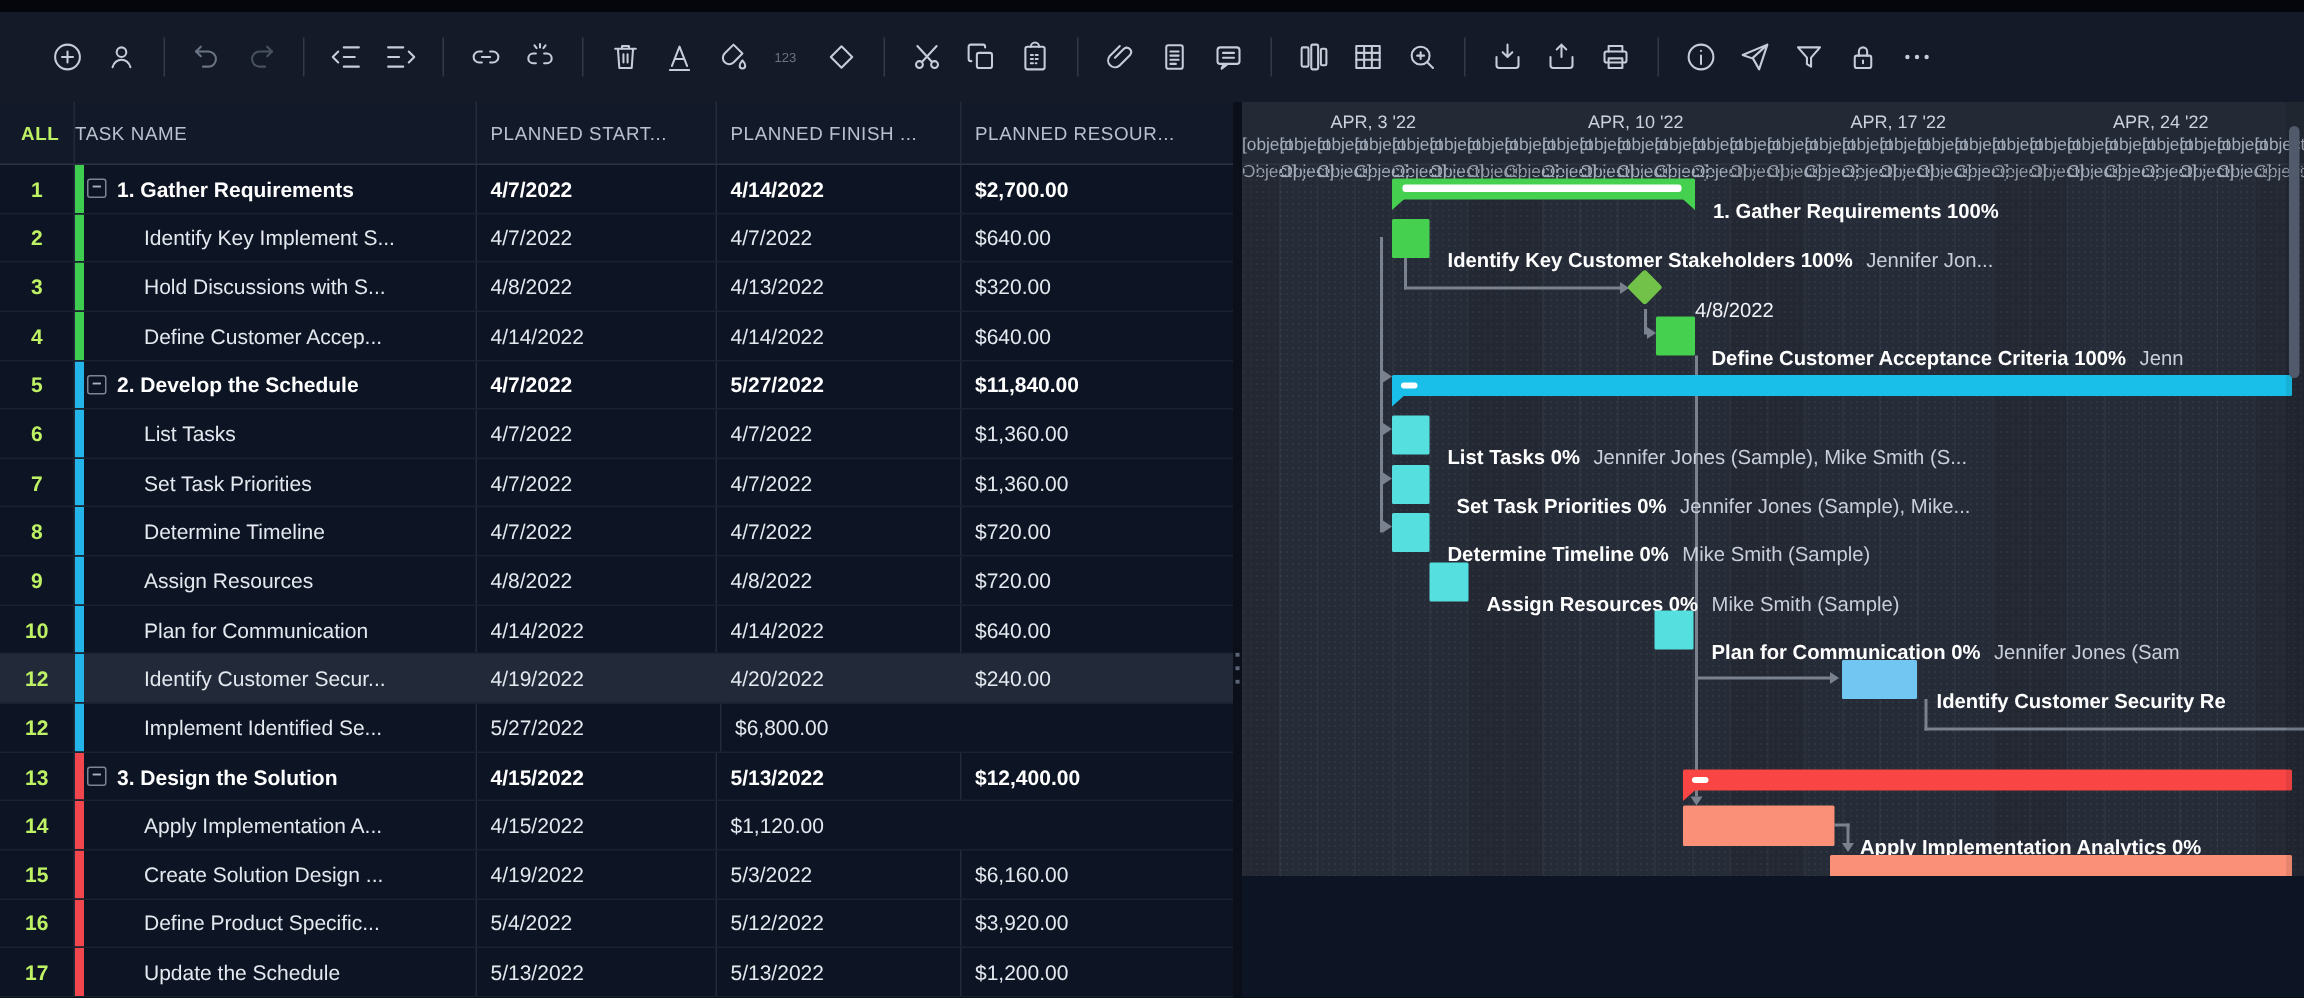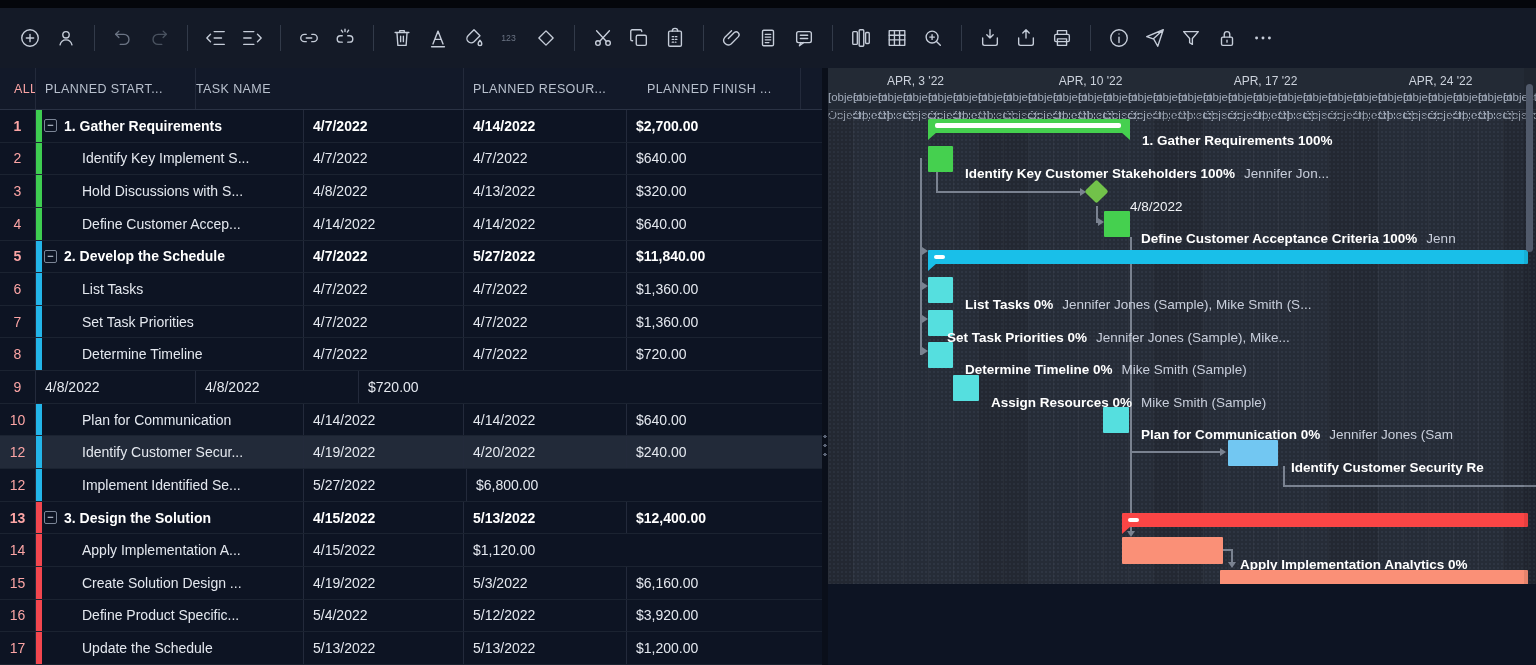--- a/index.html
+++ b/index.html
@@ -2,40 +2,40 @@
 <html><head>
 <meta charset="utf-8">
 <style>
   * { margin:0; padding:0; box-sizing:border-box; }
   body { font-family:"Liberation Sans", sans-serif; background:#000; }
   .app { position:relative; width:1536px; height:665px; overflow:hidden; background:#0d1423; }
 
   
   .topstrip { position:absolute; left:0; top:0; width:1536px; height:8px; background:#04060b; }
   .toolbar { position:absolute; left:0; top:8px; width:1536px; height:60px; background:#141a27;
-             display:flex; align-items:center; padding-left:12px; color:#c6cdd9;text-decoration:underline; }
+             display:flex; align-items:center; padding-left:27px; color:#c6cdd9;text-decoration:underline; }
   .titem { width:36px; height:36px; display:flex; align-items:center; justify-content:center;
            border-radius:4px; cursor:pointer; flex:0 0 auto; }
   .titem .ticon { width:22px; height:22px; display:block; }
   .titem svg { width:22px; height:22px; display:block; fill:none; stroke:currentColor;
                stroke-width:1.5; stroke-linecap:round; stroke-linejoin:round; }
   .titem.dim { color:#6b7484; }
   .titem.dim2 { color:#49525f; }
   .titem.tsep { width:21px; }
   .titem.tsep .ticon { width:1px; height:26px; background:#323a49; }
 
   
   .table { position:absolute; left:0; top:68px; width:822px; height:597px; background:#0d1423; overflow:hidden; }
   .thead { display:flex; height:42px; background:#121929; border-bottom:1px solid #2a3244;
            color:#b9c1ce; font-size:12.5px; letter-spacing:.4px; }
   .thead .cell { display:flex; align-items:center; }
   .trow { display:flex; height:32.65px; border-bottom:1px solid #1b2331; color:#e4e8ef; font-size:14px; }
   .trow.selected { background:#222a39; }
   .cell { border-right:1px solid #232a3b; overflow:hidden; white-space:nowrap; display:flex; align-items:center; }
-  .c-num  { width:36px; justify-content:center; color:#fca5a5; }
+  .c-num  { width:50px; justify-content:center; color:#bef264;font-weight:bold; }
   .thead .c-num { justify-content:flex-start; padding-left:14px; }
   .c-name { width:268px; }
   .c-start{ width:160px; padding-left:9px; }
   .c-fin  { width:163px; padding-left:9px; }
   .c-cost { width:174px; padding-left:9px; border-right:none; }
   .strip { width:6px; height:100%; flex:0 0 auto; }
   .collapse { width:13px; height:13px; flex:0 0 auto; margin:0 7px 0 2px; border:1px solid #7b8596;
               border-radius:2px; color:#aab3c2; font-size:11px; line-height:11px; text-align:center; }
   .trow.child .collapse { visibility:hidden; }
   .trow.child .tname { margin-left:18px; }
@@ -389,24 +389,24 @@
             <circle cx="12" cy="12" r="1.6" fill="currentColor" stroke="none"></circle>
             <circle cx="19" cy="12" r="1.6" fill="currentColor" stroke="none"></circle>
           </svg>
         </span>
       </span>
     </div>
 
   <div class="table">
     <div class="thead">
       <div class="cell c-num">ALL</div>
+      <div class="cell c-name">TASK NAME</div>
       <div class="cell c-start">PLANNED START...</div>
-      <div class="cell c-name">TASK NAME</div>
+      <div class="cell c-fin">PLANNED FINISH ...</div>
       <div class="cell c-cost">PLANNED RESOUR...</div>
-      <div class="cell c-fin">PLANNED FINISH ...</div>
     </div>
     <div>
 
         <div class="trow parent">
           <div class="cell c-num">1</div>
           <div class="cell c-name">
             <span class="strip" style="background: rgb(62, 205, 81);"></span>
             <span class="collapse">−</span>
             <span class="tname">1. Gather Requirements</span>
           </div>
@@ -494,20 +494,25 @@
             <span class="collapse">−</span>
             <span class="tname">Determine Timeline</span>
           </div>
           <div class="cell c-start">4/7/2022</div>
           <div class="cell c-fin">4/7/2022</div>
           <div class="cell c-cost">$720.00</div>
         </div>
 
         <div class="trow child">
           <div class="cell c-num">9</div>
+          <div class="cell c-name">
+            <span class="strip" style="background: rgb(35, 181, 233);"></span>
+            <span class="collapse">−</span>
+            <span class="tname">Assign Resources</span>
+          </div>
           <div class="cell c-start">4/8/2022</div>
           <div class="cell c-fin">4/8/2022</div>
           <div class="cell c-cost">$720.00</div>
         </div>
 
         <div class="trow child">
           <div class="cell c-num">10</div>
           <div class="cell c-name">
             <span class="strip" style="background: rgb(35, 181, 233);"></span>
             <span class="collapse">−</span>
@@ -772,21 +777,21 @@
           <div class="glabel" style="left: 137px; top: 214px;">
             <b>List Tasks  0%</b><span class="plain"></span><span class="sub">Jennifer Jones (Sample), Mike Smith (S...</span>
           </div>
         </div>
 
         <div>
           <div class="bar task" style="left: 100px; top: 242px; width: 25px; height: 26px; background: rgb(85, 223, 223); color: rgb(85, 223, 223);">
             
             
           </div>
-          <div class="glabel" style="left: 119px; top: 247px;">
+          <div class="glabel" style="left: 143px; top: 247px;">
             <b>Set Task Priorities  0%</b><span class="plain"></span><span class="sub">Jennifer Jones (Sample), Mike...</span>
           </div>
         </div>
 
         <div>
           <div class="bar task" style="left: 100px; top: 274px; width: 25px; height: 26px; background: rgb(85, 223, 223); color: rgb(85, 223, 223);">
             
             
           </div>
           <div class="glabel" style="left: 137px; top: 279px;">

